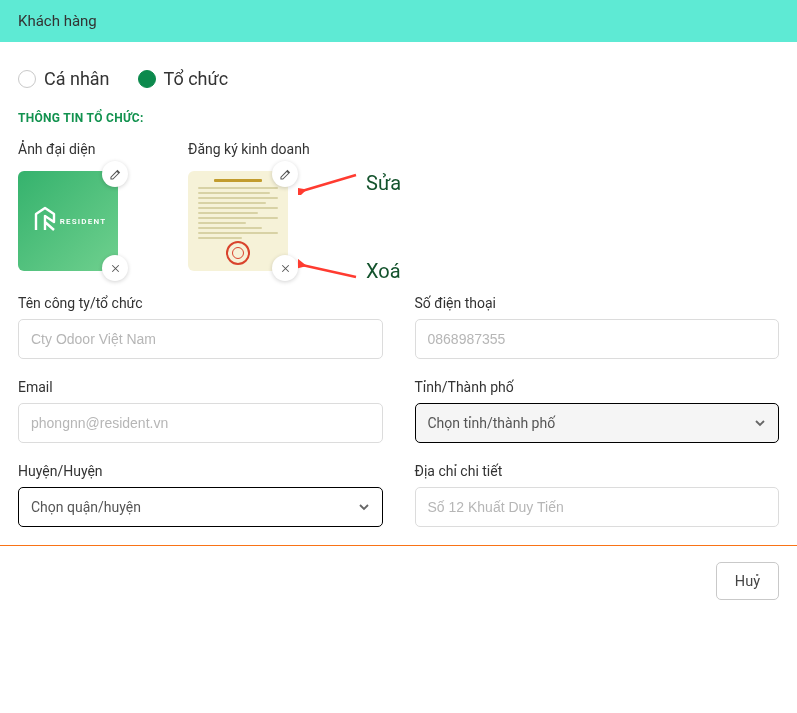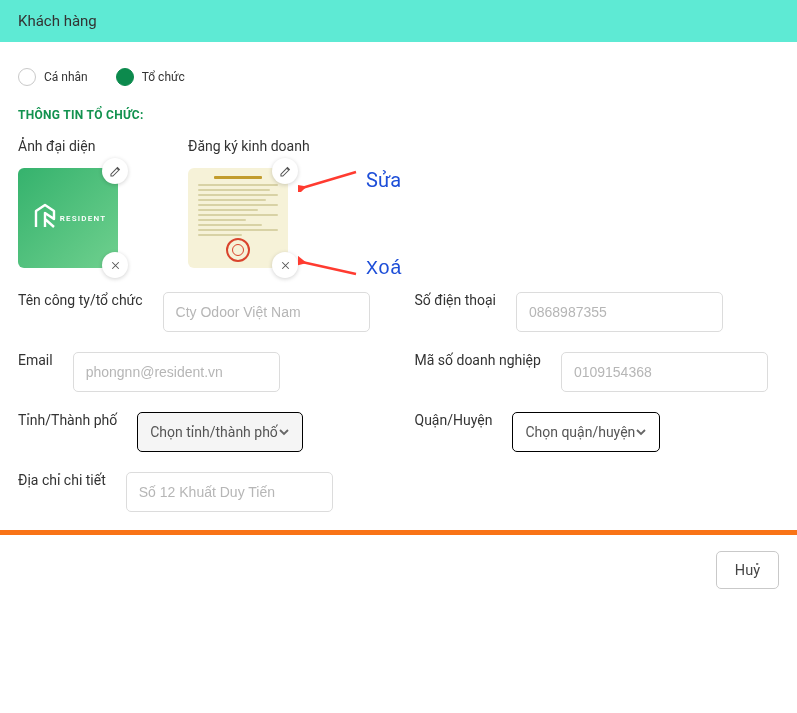--- a/index.html
+++ b/index.html
@@ -1,20 +1,20 @@
 <!DOCTYPE html>
 <html><head>
 <meta charset="utf-8">
 <style>
   * { box-sizing: border-box; margin: 0; padding: 0; }
   body { font-family: -apple-system, BlinkMacSystemFont, "Segoe UI", Roboto, Helvetica, Arial, sans-serif; font-size: 14px; color: #333; background: #fff; width: 797px; }
   .header { background: #5eead4; padding: 12px 18px; font-size: 15px; color: #333; }
   .content { padding: 18px; }
   .radio-row { display: flex; align-items: center; gap: 28px; margin: 8px 0 22px 0; }
-  .radio-item { display: flex; align-items: center; gap: 8px; cursor: pointer; font-size: 12px; }
+  .radio-item { display: flex; align-items: center; gap: 8px; cursor: pointer; font-size: 18px; }
   .radio-circle { width: 18px; height: 18px; border-radius: 50%; border: 1.5px solid #c9c9c9; background: #fff; flex-shrink: 0; }
   .radio-circle.selected { background: #0c8a4d; border-color: #0c8a4d; }
   .section-title { color: #12924f; font-weight: 700; font-size: 12px; letter-spacing: 0.3px; margin-bottom: 16px; }
   .img-row { display: flex; gap: 70px; margin-bottom: 24px; position: relative; align-items: flex-end; }
   .img-block { position: relative; }
   .img-label { font-size: 14px; margin-bottom: 14px; display: block; }
   .thumb-wrap { position: relative; width: 100px; height: 100px; }
   .thumb { width: 100px; height: 100px; border-radius: 6px; overflow: hidden; display: flex; align-items: center; justify-content: center; }
   .thumb.avatar { background: linear-gradient(135deg, #35b26d, #6fd08e); color: #fff; flex-direction: row; }
   .thumb.avatar .logo-shape { width: 30px; height: 30px; position: relative; margin-bottom: 4px; }
@@ -23,34 +23,34 @@
   .thumb.cert { background: #f6f2d8; position: relative; }
   .cert-inner { position: absolute; inset: 8px 10px 10px 10px; }
   .cert-line { height: 2px; background: #d8d2a5; margin-bottom: 3px; border-radius: 1px; }
   .cert-title { height: 3px; background: #c29c2e; width: 60%; margin: 0 auto 5px auto; border-radius: 1px; }
   .cert-stamp { position: absolute; bottom: 6px; left: 50%; transform: translateX(-50%); width: 24px; height: 24px; border-radius: 50%; border: 2px solid #d9442d; }
   .cert-stamp::after { content: ""; position: absolute; inset: 4px; border-radius: 50%; border: 1px solid #d9442d; }
   .float-btn { position: absolute; width: 26px; height: 26px; border-radius: 50%; background: #fff; box-shadow: 0 1px 4px rgba(0,0,0,0.18); display: flex; align-items: center; justify-content: center; cursor: pointer; }
   .float-btn.edit { top: -10px; right: -10px; }
   .float-btn.del { bottom: -10px; right: -10px; }
   .float-btn svg { width: 13px; height: 13px; stroke: #555; fill: none; stroke-width: 1.6; }
-  .annot { position: absolute; display: flex; align-items: center; color: #1d4ed8; font-size: 20px; pointer-events: none; }
+  .annot { position: absolute; display: flex; align-items: center; color: #14532d; font-size: 20px; pointer-events: none; }
   .annot svg { width: 60px; height: 24px; }
   .annot-edit { left: 325px; top: 20px; }
-  .annot-del { left: 325px; top: 112px; font-family: Liberation Mono, monospace; }
+  .annot-del { left: 325px; top: 112px; }
   .annot span { margin-left: 8px; }
   .form-grid { display: grid; grid-template-columns: 1fr 1fr; gap: 20px 32px; }
-  .field { display: flex; gap: 20px; }
+  .field { display: flex; flex-direction: column; gap: 8px; }
   .field label { font-size: 14px; color: #333; }
   .field input { height: 40px; border: 1px solid #dcdcdc; border-radius: 5px; padding: 0 12px; font-size: 14px; color: #333; background: #fff; }
   .field input::placeholder { color: #b6b6b6; }
   .select { height: 40px; border: 1px solid #000000; border-radius: 5px; padding: 0 12px; display: flex; align-items: center; justify-content: space-between; background: #f5f5f5; cursor: pointer; color: #555; font-size: 14px; }
   .select.white { background: #fff; }
   .select svg { width: 12px; height: 12px; stroke: #666; fill: none; stroke-width: 1.8; }
-  .footer { border-top: 5px solid #f97316; padding: 16px 18px 12px 18px; display: flex; justify-content: flex-end; }
+  .footer { border-top: 1px solid #f97316; padding: 16px 18px 12px 18px; display: flex; justify-content: flex-end; }
   .btn { height: 38px; padding: 0 18px; border-radius: 5px; font-size: 14.5px; cursor: pointer; display: flex; align-items: center; justify-content: center; }
   .btn-outline { background: #fff; border: 1px solid #c9c9c9; color: #444; }
   .btn-primary { background: #12924f; border: 1px solid #12924f; color: #fff; }
 </style>
 </head>
 <body>
 
 <div class="header">
   <span>Khách hàng</span>
 </div>
@@ -164,37 +164,33 @@
     <div class="field">
       <label>Số điện thoại</label>
       <input type="text" placeholder="0868987355" style="">
     </div>
 
     <div class="field">
       <label>Email</label>
       <input type="text" placeholder="phongnn@resident.vn" style="">
     </div>
 
-    <div class="field">
-      <label>Mã số doanh nghiệp</label>
-      <input type="text" placeholder="0109154368" style="">
-    </div>
 
     <div class="field">
       <label>Tỉnh/Thành phố</label>
       <div class="select">
         <span>Chọn tỉnh/thành phố</span>
         <svg viewBox="0 0 12 12">
             <path d="M2 4 L6 8 L10 4"></path>
           </svg>
       </div>
     </div>
 
     <div class="field">
-      <label>Quận/Huyện</label>
+      <label>Huyện/Huyện</label>
       <div class="select white">
         <span>Chọn quận/huyện</span>
         <svg viewBox="0 0 12 12">
             <path d="M2 4 L6 8 L10 4"></path>
           </svg>
       </div>
     </div>
 
 
     <div class="field">

